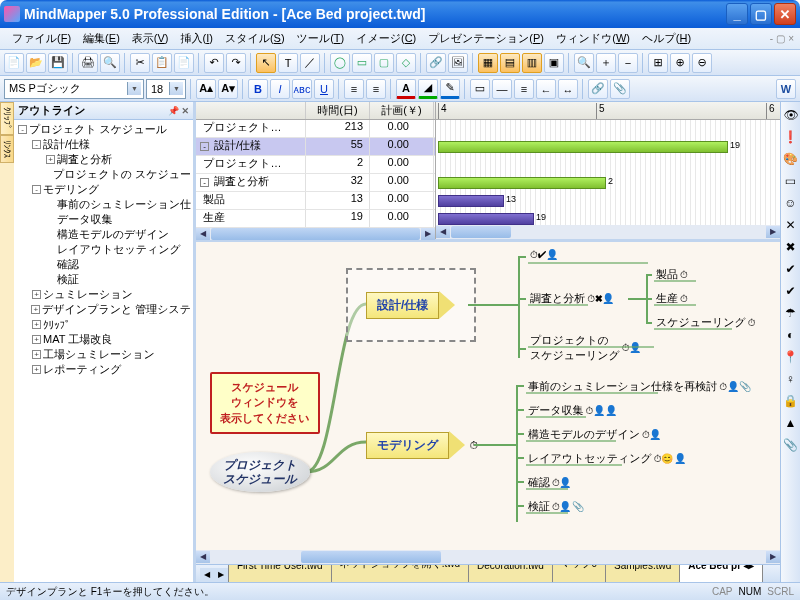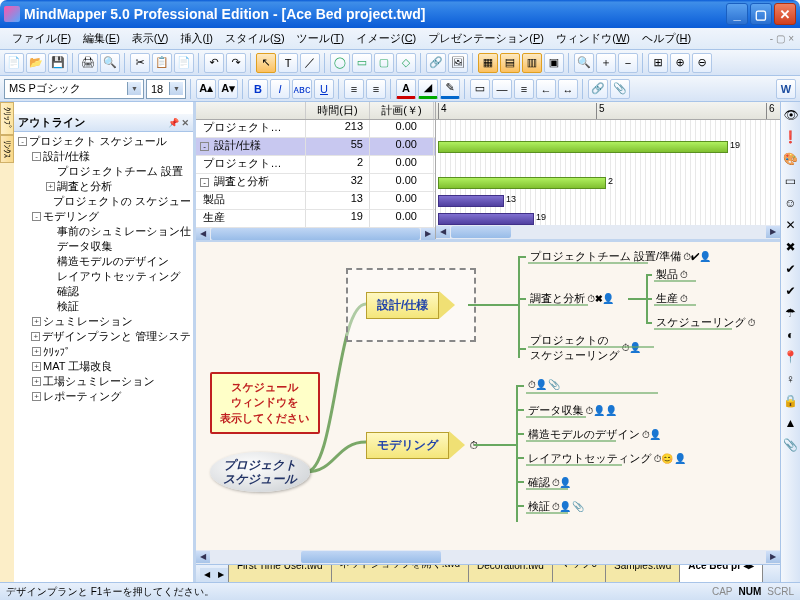--- a/index.html
+++ b/index.html
@@ -33,21 +33,21 @@
 
 .main { display:flex; height:calc(600px - 28px - 22px - 26px - 26px - 18px); }
 
 
 .vtabs { width:14px; background:#fceec8; display:flex; flex-direction:column; }
 .vtab { writing-mode:vertical-rl; padding:4px 1px; font-size:9px; border:1px solid #d0b068; background:linear-gradient(90deg,#fde8b8,#f8d888); }
 .vtab.active{ background:linear-gradient(90deg,#fff0c8,#fce4a0); }
 
 
 .outline { width:182px; border-right:3px solid #c0d4ee; display:flex; flex-direction:column; background:#fff; }
-.outline .panehdr{ height:18px; background:linear-gradient(#f3f7fc,#d6e4f6); border-bottom:1px solid #a8c4e8; display:flex; align-items:center; padding:0 4px; font-weight:bold; font-size:11px;margin-top:12px; }
+.outline .panehdr{ height:18px; background:linear-gradient(#f3f7fc,#d6e4f6); border-bottom:1px solid #a8c4e8; display:flex; align-items:center; padding:0 4px; font-weight:bold; font-size:11px; }
 .outline .panehdr .pctrl{margin-left:auto; display:flex; gap:2px; color:#666; font-size:9px;}
 .tree { flex:1; overflow:auto; padding:2px; }
 .tnode{ white-space:nowrap; display:flex; align-items:center; height:15px; }
 .tbox{ width:9px; height:9px; border:1px solid #888; display:inline-flex; align-items:center; justify-content:center; font-size:8px; line-height:1; margin-right:2px; background:#fff; color:#444;}
 .tspacer{display:inline-block;}
 
 
 .rstrip{ width:20px; background:linear-gradient(90deg,#f3f7fc,#d7e4f6); border-left:1px solid #a8c4e8; display:flex; flex-direction:column; align-items:center; padding-top:6px; gap:8px; }
 .rstrip .ri{ width:14px; height:14px; font-size:12px; text-align:center; }
 
@@ -60,21 +60,21 @@
 .gantt-right{ flex:1; overflow:hidden; display:flex; flex-direction:column; position:relative; }
 .ghdr{ display:flex; height:18px; background:linear-gradient(#f4f4f0,#e4e4dc); border-bottom:1px solid #aaa; }
 .gcell{ border-right:1px solid #ccc; padding:1px 4px; display:flex; align-items:center; }
 .gcell.name{ width:110px; }
 .gcell.time{ width:64px; justify-content:center; }
 .gcell.plan{ width:64px; justify-content:center; }
 .grow{ display:flex; height:18px; border-bottom:1px solid #e4e4e4; }
 .grow.sel{ background:#c8c8f0; }
 .grow .name{ width:110px; padding-left:4px; overflow:hidden; text-overflow:ellipsis; white-space:nowrap;}
 .grow .time{ width:64px; text-align:right; padding-right:6px; }
-.grow .plan{ width:64px; text-align:right; padding-right:16px; }
+.grow .plan{ width:64px; text-align:right; padding-right:24px; }
 .grow > div{border-right:1px solid #e0e0e0;}
 .gexp{display:inline-block;width:9px;height:9px;border:1px solid #888;font-size:8px;line-height:7px;text-align:center;margin-right:2px;}
 
 .timehdr{ height:18px; background:linear-gradient(#f4f4f0,#e4e4dc); border-bottom:1px solid #aaa; position:relative; }
 .timehdr .daymark{position:absolute; top:1px; border-left:1px solid #888; height:16px; padding-left:2px; font-size:10px;}
 .timebody{ flex:1; position:relative; background:repeating-linear-gradient(90deg,#fff 0,#fff 4px,#e8e8e8 4px,#e8e8e8 5px); }
 .bar{ position:absolute; height:12px; top:3px; }
 .bar.lime{ background:linear-gradient(#b0f060,#80c030); border:1px solid #5a9020;}
 .bar.purple{ background:linear-gradient(#8070d0,#5040a0); border:1px solid #403088;}
 .barlbl{position:absolute; top:1px; font-size:9px;}
@@ -99,21 +99,21 @@
 
 
 .doctabs{ height:18px; background:linear-gradient(#e8f0fb,#d0e0f4); display:flex; align-items:flex-end; padding-left:4px; border-top:1px solid #a8c4e8; overflow:hidden;}
 .doctabs .darr{ width:14px; height:14px; background:#d0e0f4; text-align:center; font-size:8px; line-height:14px;}
 .doctab{ padding:11px 8px; border:1px solid #888; border-bottom:none; background:#f4e8a8; font-size:10px; border-radius:3px 3px 0 0; margin-right:-1px; white-space:nowrap;}
 .doctab.active{ background:#fff; font-weight:bold; }
 
 
 .status{ height:18px; background:linear-gradient(#e8f0fb,#d0e0f4); display:flex; align-items:center; padding:0 6px; font-size:10px; border-top:1px solid #a8c4e8;}
 .status .seg{margin-left:auto; display:flex; gap:6px; color:#888;}
-.status .seg .on{color:#000;font-weight:bold;}
+.status .seg .on{color:#000;}
 </style>
 </head>
 <body>
 
 <div class="titlebar">
   <div class="appicon"></div>
   <div class="title">MindMapper 5.0 Professional Edition - [Ace Bed project.twd]</div>
   <div class="winbtns">
     <div class="winbtn min">_</div>
     <div class="winbtn max">▢</div>
@@ -215,25 +215,20 @@
     <div class="tree" id="tree">
         <div class="tnode">
           <span class="tspacer" style="width: 2px;"></span>
           <span class="tbox">-</span>
           <span>プロジェクト スケジュール</span>
         </div>
         <div class="tnode">
           <span class="tspacer" style="width: 16px;"></span>
           <span class="tbox">-</span>
           <span>設計/仕様</span>
-        </div>
-        <div class="tnode">
-          <span class="tspacer" style="width: 30px;"></span>
-          <span style="width: 11px; display: inline-block;"></span>
-          <span>プロジェクトチーム 設置</span>
         </div>
         <div class="tnode">
           <span class="tspacer" style="width: 30px;"></span>
           <span class="tbox">+</span>
           <span>調査と分析</span>
         </div>
         <div class="tnode">
           <span class="tspacer" style="width: 30px;"></span>
           <span style="width: 11px; display: inline-block;"></span>
           <span>プロジェクトの スケジュー</span>
@@ -419,21 +414,20 @@
       <div id="leaves2"></div>
 
       <div class="hscroll" style="position:absolute;left:0;right:0;bottom:0;">
           <div class="arr">◀</div>
           <div style="flex:0 0 90px"></div>
           <div class="thumb" style="flex:0 0 140px"></div>
           <div style="flex:1"></div>
           <div class="arr">▶</div>
         </div>
     <div class="leaf" style="left: 332px; top: 6px;">
-          <span>プロジェクトチーム 設置/準備</span> 
           <span class="ico">⏱✔👤</span>
         </div>
         <div class="branch branchH" style="left: 332px; top: 20px; width: 120px; opacity: 0.6;"></div>
         <div class="leaf" style="left: 332px; top: 48px;">
           <span>調査と分析</span> 
           <span class="ico">⏱✖👤</span>
         </div>
         <div class="branch branchH" style="left: 332px; top: 62px; width: 60px; opacity: 0.6;"></div>
         <div class="leaf" style="left: 332px; top: 90px;">
           <span>プロジェクトの<br>スケジューリング</span> 
@@ -450,20 +444,21 @@
           <span class="ico">⏱</span>
         </div>
         <div class="branch branchH" style="left: 458px; top: 62px; width: 42px; opacity: 0.6;"></div>
         <div class="leaf" style="left: 458px; top: 72px;">
           <span>スケジューリング</span> 
           <span class="ico">⏱</span>
         </div>
         <div class="branch branchH" style="left: 458px; top: 86px; width: 78px; opacity: 0.6;"></div>
         <div class="branch branchH" style="left: 320px; top: 143px; width: 8px;"></div>
         <div class="leaf" style="left: 330px; top: 136px;">
+          <span>事前のシュミレーション仕様を再検討</span> 
           <span class="ico">⏱👤📎</span>
         </div>
         <div class="branch branchH" style="left: 330px; top: 150px; width: 132px; opacity: 0.6;"></div>
         <div class="branch branchH" style="left: 320px; top: 167px; width: 8px;"></div>
         <div class="leaf" style="left: 330px; top: 160px;">
           <span>データ収集</span> 
           <span class="ico">⏱👤👤</span>
         </div>
         <div class="branch branchH" style="left: 330px; top: 174px; width: 60px; opacity: 0.6;"></div>
         <div class="branch branchH" style="left: 320px; top: 191px; width: 8px;"></div>

